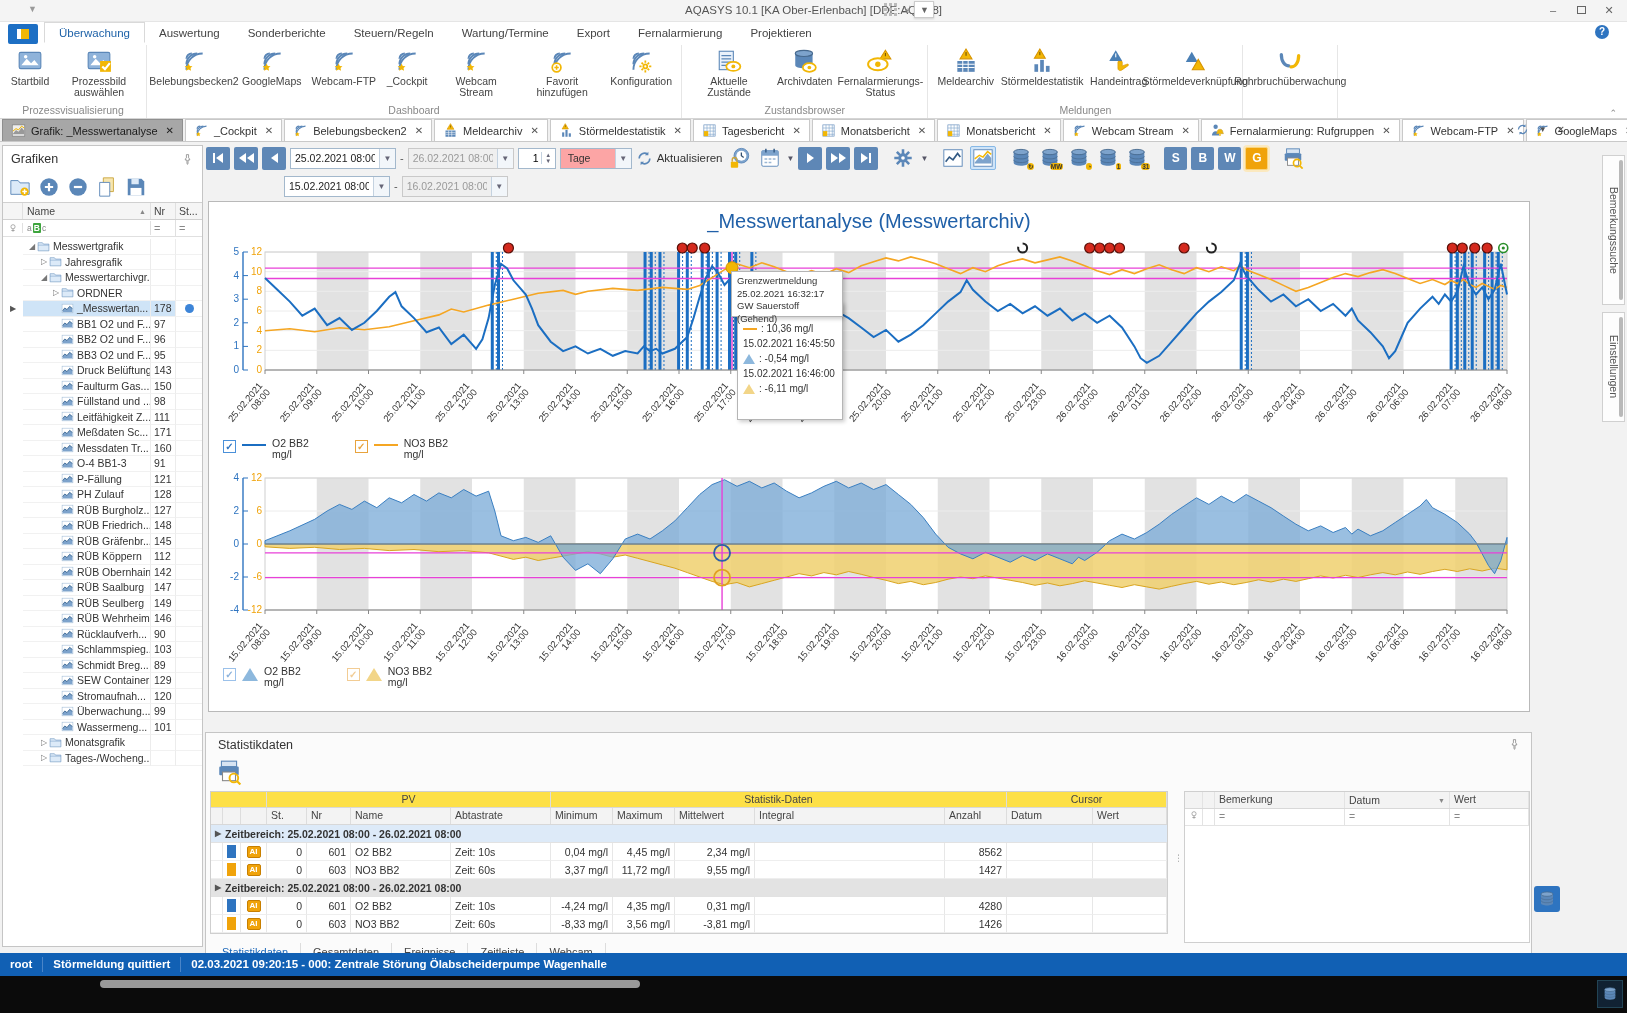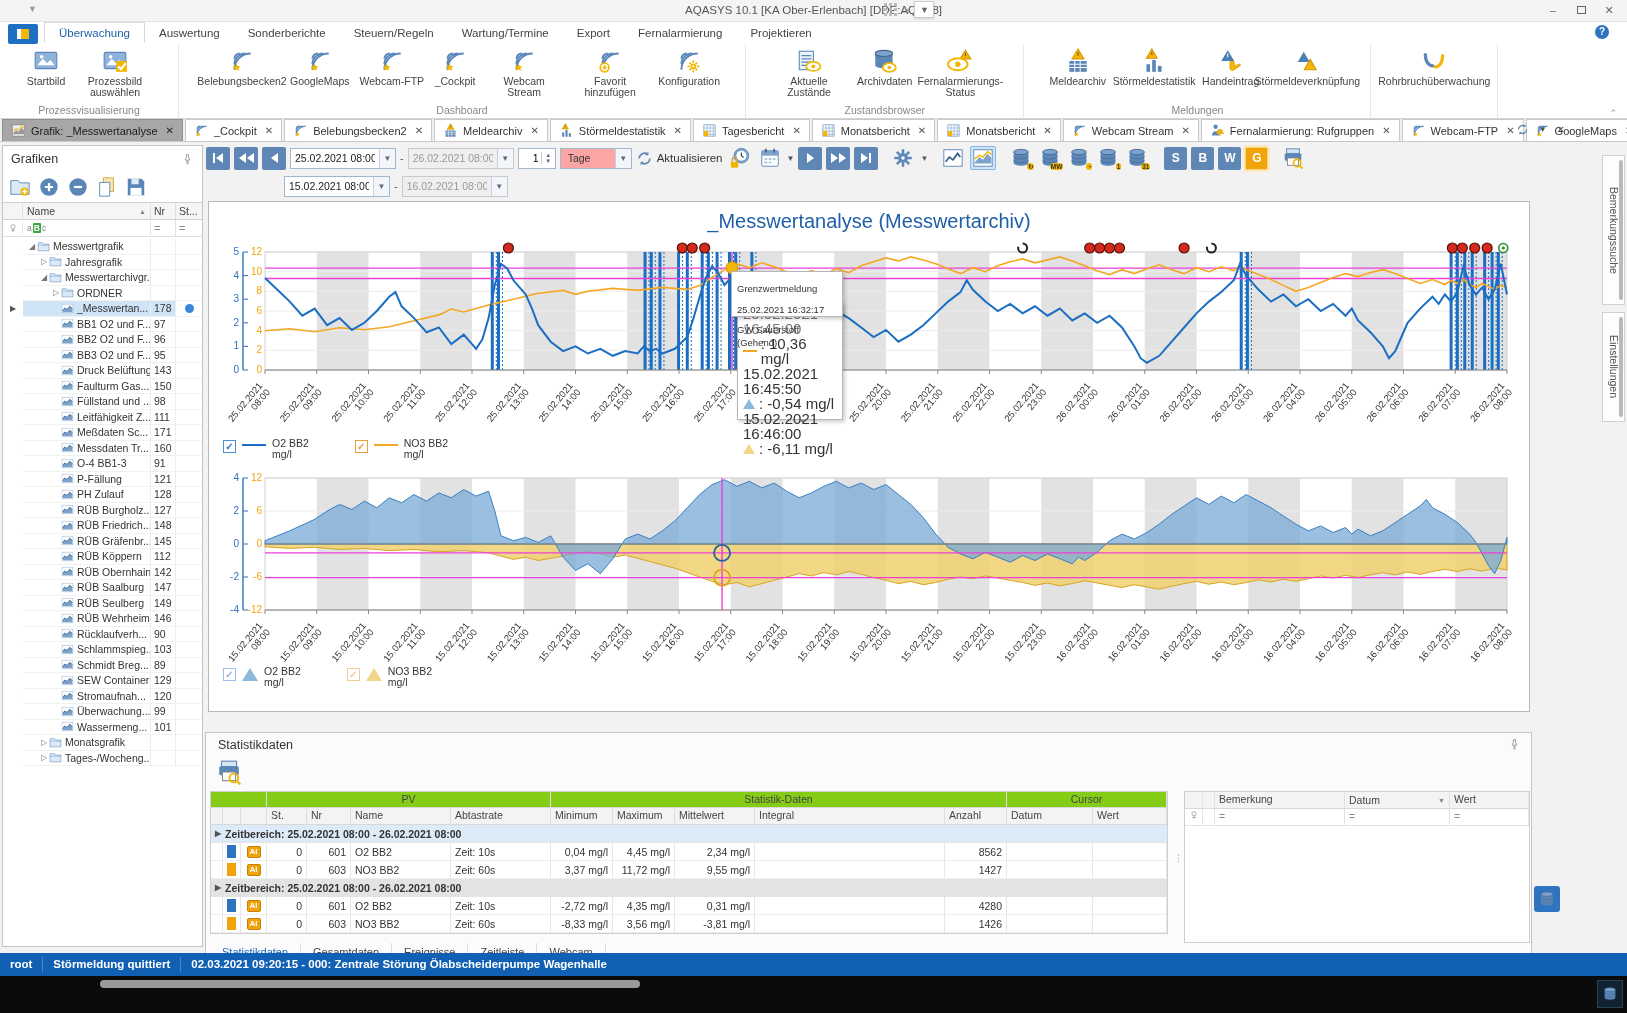--- a/index.html
+++ b/index.html
@@ -19,21 +19,21 @@
   
   #ribbontabs{position:absolute;left:0;top:22px;width:100%;height:23px;background:#fff;}
   #appbtn{position:absolute;left:8px;top:2px;width:30px;height:20px;background:#1d6fc4;border-radius:2px;display:flex;align-items:center;justify-content:center;}
   #appbtn .fold{width:12px;height:10px;background:#f2b705;border-left:4px solid #fff;}
   .rtab{display:inline-block;padding:4px 14px 3px;color:#444;font-size:11.5px;cursor:default;}
   .rtab.active{color:#1e62a8;border:1px solid #d9d9d9;border-bottom:1px solid #fff;background:#fff;}
   #rtabwrap{position:absolute;left:44px;top:0;height:23px;white-space:nowrap;}
   #help-icon{position:absolute;right:18px;top:25px;width:14px;height:14px;border-radius:50%;background:#2e74c0;color:#fff;font-size:10px;font-weight:bold;text-align:center;line-height:14px;}
   
   #ribbon{position:absolute;left:0;top:45px;width:100%;height:74px;background:#fff;border-bottom:1px solid #d5d5d5;display:flex;}
-  .rgroup{display:flex;flex-direction:column;border-right:1px solid #e6e6e6;padding:2px 20px 0;}
+  .rgroup{display:flex;flex-direction:column;border-right:1px solid #e6e6e6;padding:2px 4px 0;}
   .ritems{display:flex;flex:1;}
   .ritem{display:flex;flex-direction:column;align-items:center;width:auto;min-width:52px;max-width:86px;padding:1px 5px;text-align:center;}
   .ritem .ico{width:26px;height:26px;}
   .rlabel{font-size:10.5px;line-height:11px;color:#444;margin-top:2px;white-space:pre-line;}
   .rgroup-label{text-align:center;color:#888;font-size:10.5px;padding:1px 0 2px;}
   #ribbon-collapse{position:absolute;right:10px;top:108px;color:#888;font-size:9px;}
   
   #doctabs{position:absolute;left:0;top:119px;width:100%;height:23px;background:#f0f0f0;border-bottom:1px solid #c9c9c9;white-space:nowrap;}
   .dtab{display:inline-flex;align-items:center;gap:5px;height:22px;padding:0 8px;background:#fff;border:1px solid #c9c9c9;border-bottom:none;margin-left:2px;font-size:11px;color:#333;}
   .dtab .ico{width:15px;height:15px;}
@@ -96,36 +96,36 @@
   svg text{font-family:"Liberation Sans",sans-serif;}
   .legend{position:absolute;left:14px;display:flex;gap:46px;}
   .litem{display:flex;align-items:flex-start;gap:6px;}
   .cbx{width:13px;height:13px;border:1px solid #4a90d9;background:#fff;color:#2e74c0;font-size:10px;line-height:12px;text-align:center;font-weight:bold;margin-top:2px;}
   .cbx.orange{border-color:#e8a33d;color:#e8a33d;}
   .cbx.muted{opacity:.55;}
   .lmark{width:24px;margin-top:6px;border-top:2px solid #000;}
   .ltri{width:0;height:0;border-left:8px solid transparent;border-right:8px solid transparent;border-bottom:13px solid #000;margin-top:2px;}
   .ltxt{font-size:10.5px;line-height:11px;color:#333;}
   
-  #tip2{position:absolute;left:737px;top:302px;width:106px;height:118px;background:#fff;border:1px solid #b5b5b5;box-shadow:2px 2px 4px rgba(0,0,0,.2);font-size:15px;padding:3px 5px;z-index:4;}
+  #tip2{position:absolute;left:737px;top:302px;width:106px;height:118px;background:#fff;border:1px solid #b5b5b5;box-shadow:2px 2px 4px rgba(0,0,0,.2);font-size:10px;padding:3px 5px;z-index:4;}
   #tip1{position:absolute;left:731px;top:271px;width:112px;height:46px;background:#fff;border:1px solid #b5b5b5;box-shadow:2px 2px 4px rgba(0,0,0,.2);font-size:9.5px;padding:3px 5px;z-index:5;}
-  #tip1 div{line-height:12.5px;color:#333;margin-top:8px;}
+  #tip1 div{line-height:12.5px;color:#333;}
   .tiprow{display:flex;align-items:center;gap:4px;line-height:15px;color:#333;}
   .tipdate{line-height:15px;color:#333;}
   .tipline{width:14px;border-top:2px solid #f5a623;}
   .tiptri{width:0;height:0;border-left:6px solid transparent;border-right:6px solid transparent;border-bottom:10px solid #8db8dd;}
   .tiptri.y{border-bottom-color:#f2d588;}
   
   #statspanel{position:absolute;left:205px;top:716px;width:1327px;height:234px;background:#fbfbfb;border:1px solid #c5c5c5;margin-top:16px;}
   #stats-title{position:absolute;left:12px;top:5px;font-size:12.5px;color:#333;}
   #stats-pin{position:absolute;right:10px;top:5px;}
   #printbtn{position:absolute;left:10px;top:26px;width:28px;height:26px;}
   #statstable{position:absolute;left:4px;top:58px;width:958px;background:#fff;border:1px solid #cfcfcf;font-size:10.5px;}
   .grow{display:grid;grid-template-columns:12px 18px 26px 40px 44px 100px 100px 62px 62px 80px 190px 62px 86px 74px;}
-  .ghead{display:grid;grid-template-columns:56px 284px 456px 160px;background:#84cc16;border-bottom:1px solid #d8d8d8;height:16px;}
+  .ghead{display:grid;grid-template-columns:56px 284px 456px 160px;background:#fde047;border-bottom:1px solid #d8d8d8;height:16px;}
   .ghead div{border-right:1px solid #ddd;text-align:center;color:#444;line-height:15px;}
   .chead{background:#f3f3f3;border-bottom:1px solid #d8d8d8;height:17px;}
   .chead div{border-right:1px solid #ddd;padding:1px 4px;color:#444;}
   .cell{border-right:1px solid #e7e7e7;border-bottom:1px solid #eee;padding:1px 4px;height:18px;line-height:16px;white-space:nowrap;overflow:hidden;}
   .cell.num{text-align:right;}
   .bandrow{height:18px;display:flex;align-items:center;font-weight:bold;color:#333;border-bottom:1px solid #e2e2e2;}
   .bandrow.blue{background:#ddeaf8;} .bandrow.gray{background:#e3e3e3;}
   .bandrow .exp{width:14px;text-align:center;font-size:8px;color:#555;}
   .chipc{display:flex;align-items:center;justify-content:center;}
   .chip{width:15px;height:13px;}
@@ -1765,21 +1765,21 @@
           <div class="cell chipc">
             <span class="chip" style="background: rgb(46, 116, 192);"></span>
           </div>
           <div class="cell chipc">
             <span class="aibadge">AI</span>
           </div>
           <div class="cell num">0</div>
           <div class="cell num">601</div>
           <div class="cell">O2 BB2</div>
           <div class="cell">Zeit: 10s</div>
-          <div class="cell num">-2,72 mg/l</div>
+          <div class="cell num">-4,24 mg/l</div>
           <div class="cell num">4,35 mg/l</div>
           <div class="cell num">0,31 mg/l</div>
           <div class="cell"></div>
           <div class="cell num">4280</div>
           <div class="cell"></div>
           <div class="cell"></div>
         </div>
         <div class="grow">
           <div class="cell"></div>
           <div class="cell chipc">

